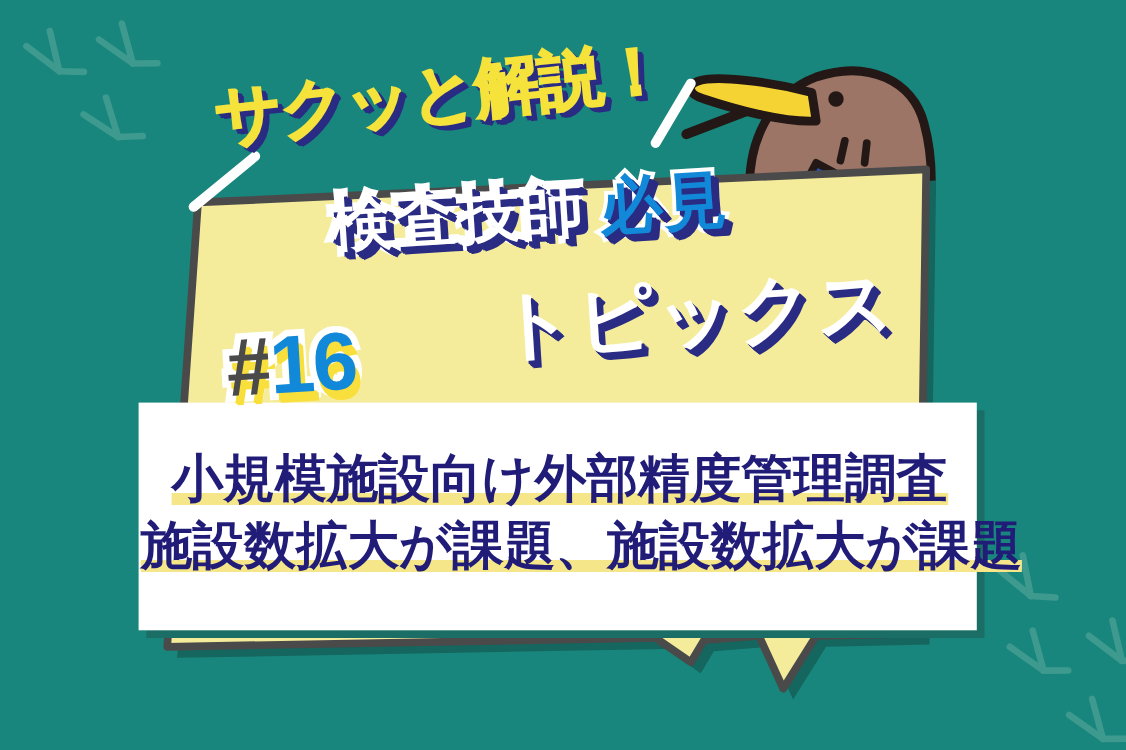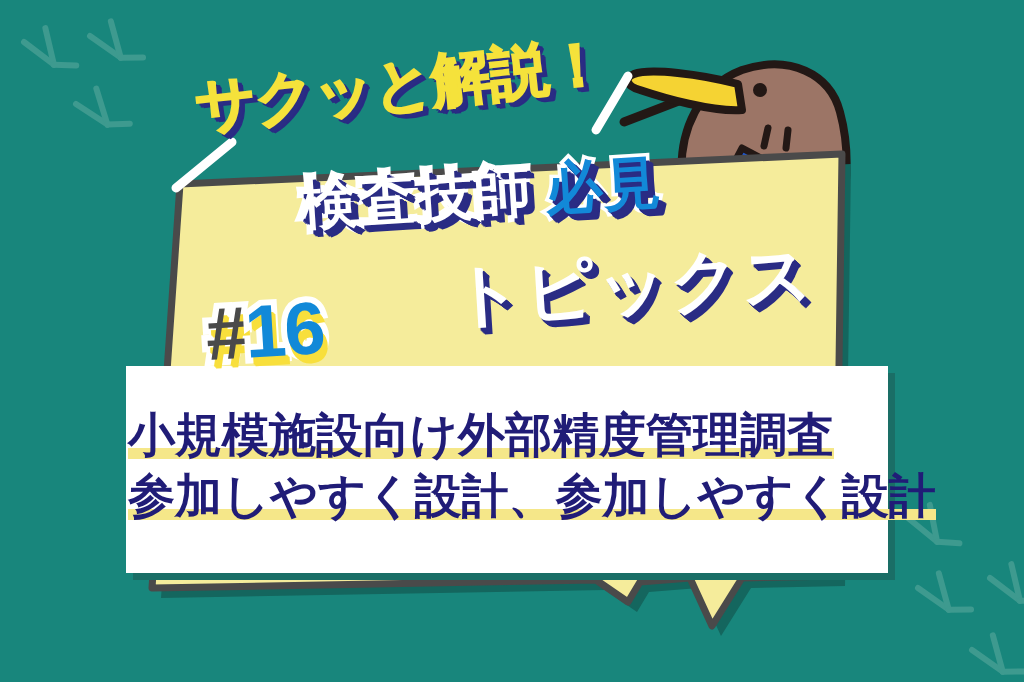--- a/index.html
+++ b/index.html
@@ -100,20 +100,21 @@
     color:#1289D8;
     -webkit-text-stroke:12px #ffffff;
     paint-order:stroke fill;
     text-shadow:3px 8px 0 #F8DF3C, 2px 7px 0 #F8DF3C, 4px 9px 0 #F8DF3C;
   }
 
   
   #headline{
     left:128px; top:404px;
     width:762px;
+    text-align:center;
     line-height:1.30;
   }
   #headline .hl{
     display:inline;
     font-size:47px;
     font-weight:bold;
     color:#201C77;
     letter-spacing:0px;
     background-image:linear-gradient(transparent 76%, #F5E789 76%, #F5E789 97%, transparent 97%);
     box-decoration-break:clone;
@@ -214,16 +215,16 @@
   </div>
 
   <div class="layer" id="line3">トピックス</div>
 
   <div class="layer" id="badge">
     <span class="hash">#</span><span class="num">16</span>
   </div>
 
   <div class="layer" id="headline">
     <div class="hlrow"><span class="hl">小規模施設向け外部精度管理調査</span></div>
-    <div class="hlrow"><span class="hl">参加しやすく設計、参加しやすく設計</span></div>
+    <div class="hlrow"><span class="hl">施設数拡大が課題、施設数拡大が課題</span></div>
   </div>
 
 </div>
 
 </body></html>

